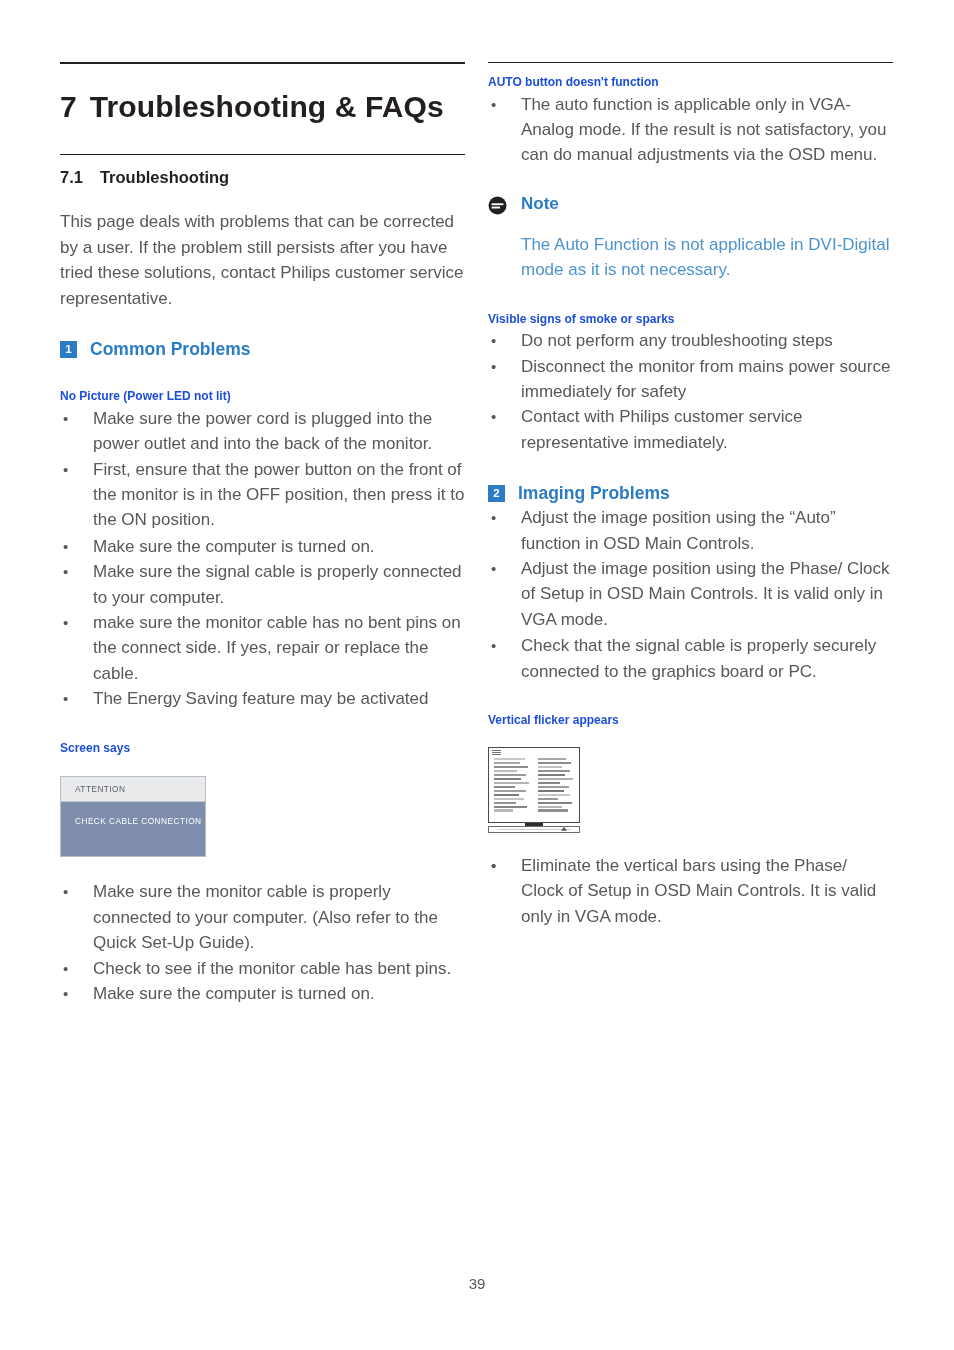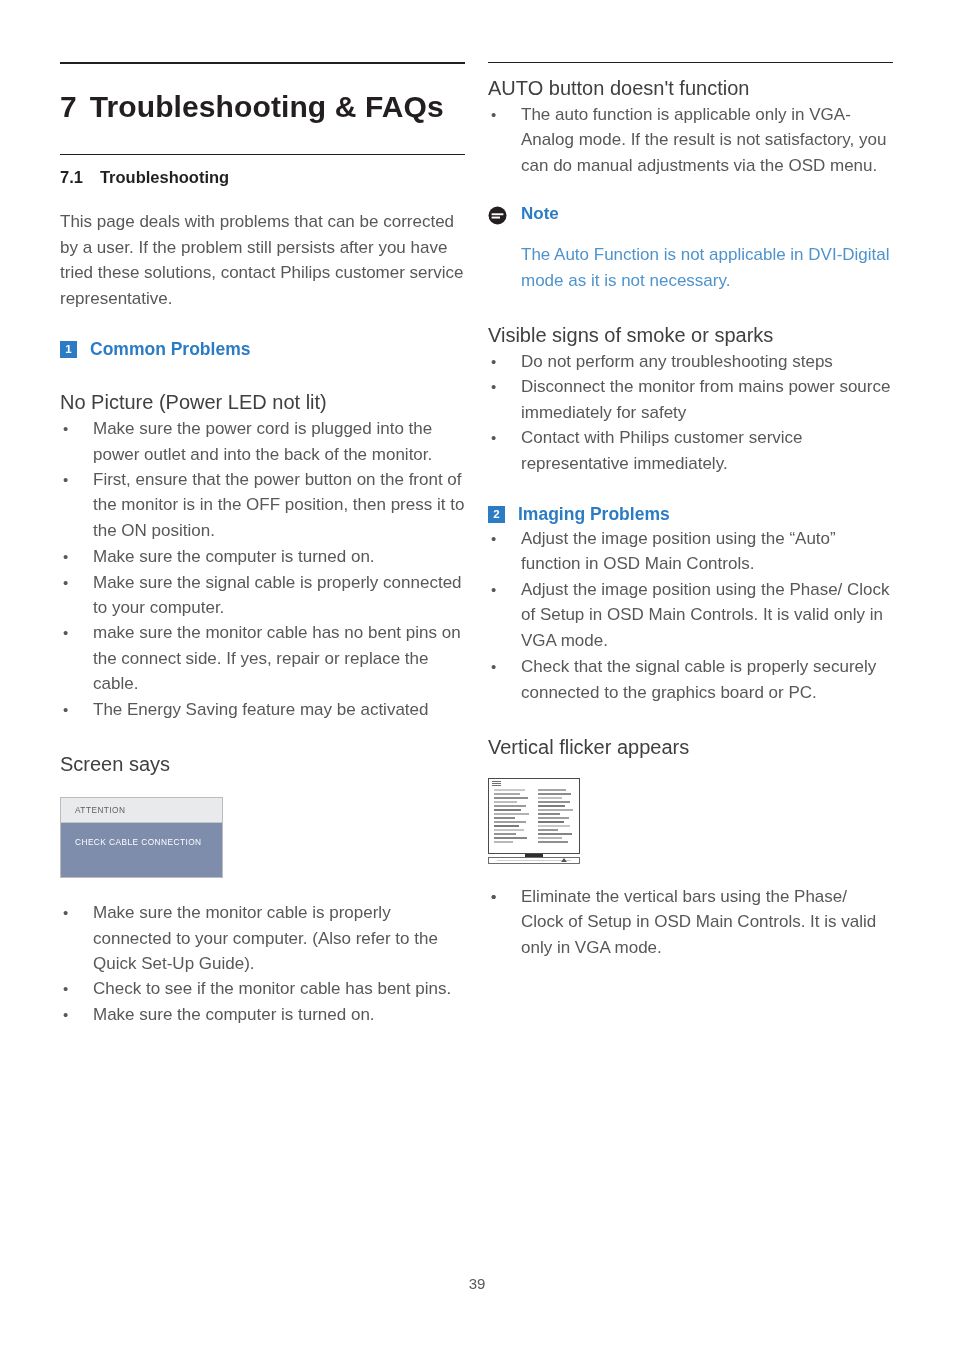--- a/index.html
+++ b/index.html
@@ -96,23 +96,23 @@
     line-height: 1;
   }
   .badge-label {
     margin-left: 13px;
     font-size: 17.5px;
     font-weight: bold;
     color: #2b7cc4;
   }
 
   h3.sub {
-    font-size: 20px;
-    font-weight: normal;
-    color: #404040;
+    font-size: 12px;
+    font-weight: bold;
+    color: #1d4ed8;
     margin: 29px 0 0 0;
     line-height: 1.3;
   }
 
   ul.bullets {
     list-style: none;
     margin: 1px 0 0 0;
     padding: 0;
   }
   ul.bullets li {
@@ -156,21 +156,21 @@
   .note-body {
     font-size: 17px;
     line-height: 25.4px;
     color: #4f93cd;
     margin-top: 18px;
   }
 
   
   .osd {
     margin-top: 20px;
-    width: 163px;
+    width: 146px;
     border: 1px solid #b9bcc0;
     box-sizing: border-box;
   }
   .osd-title {
     background: #e9eaec;
     color: #5d6066;
     font-size: 8.3px;
     letter-spacing: 0.45px;
     padding: 7px 0 7px 14px;
     border-bottom: 1px solid #c3c6ca;

